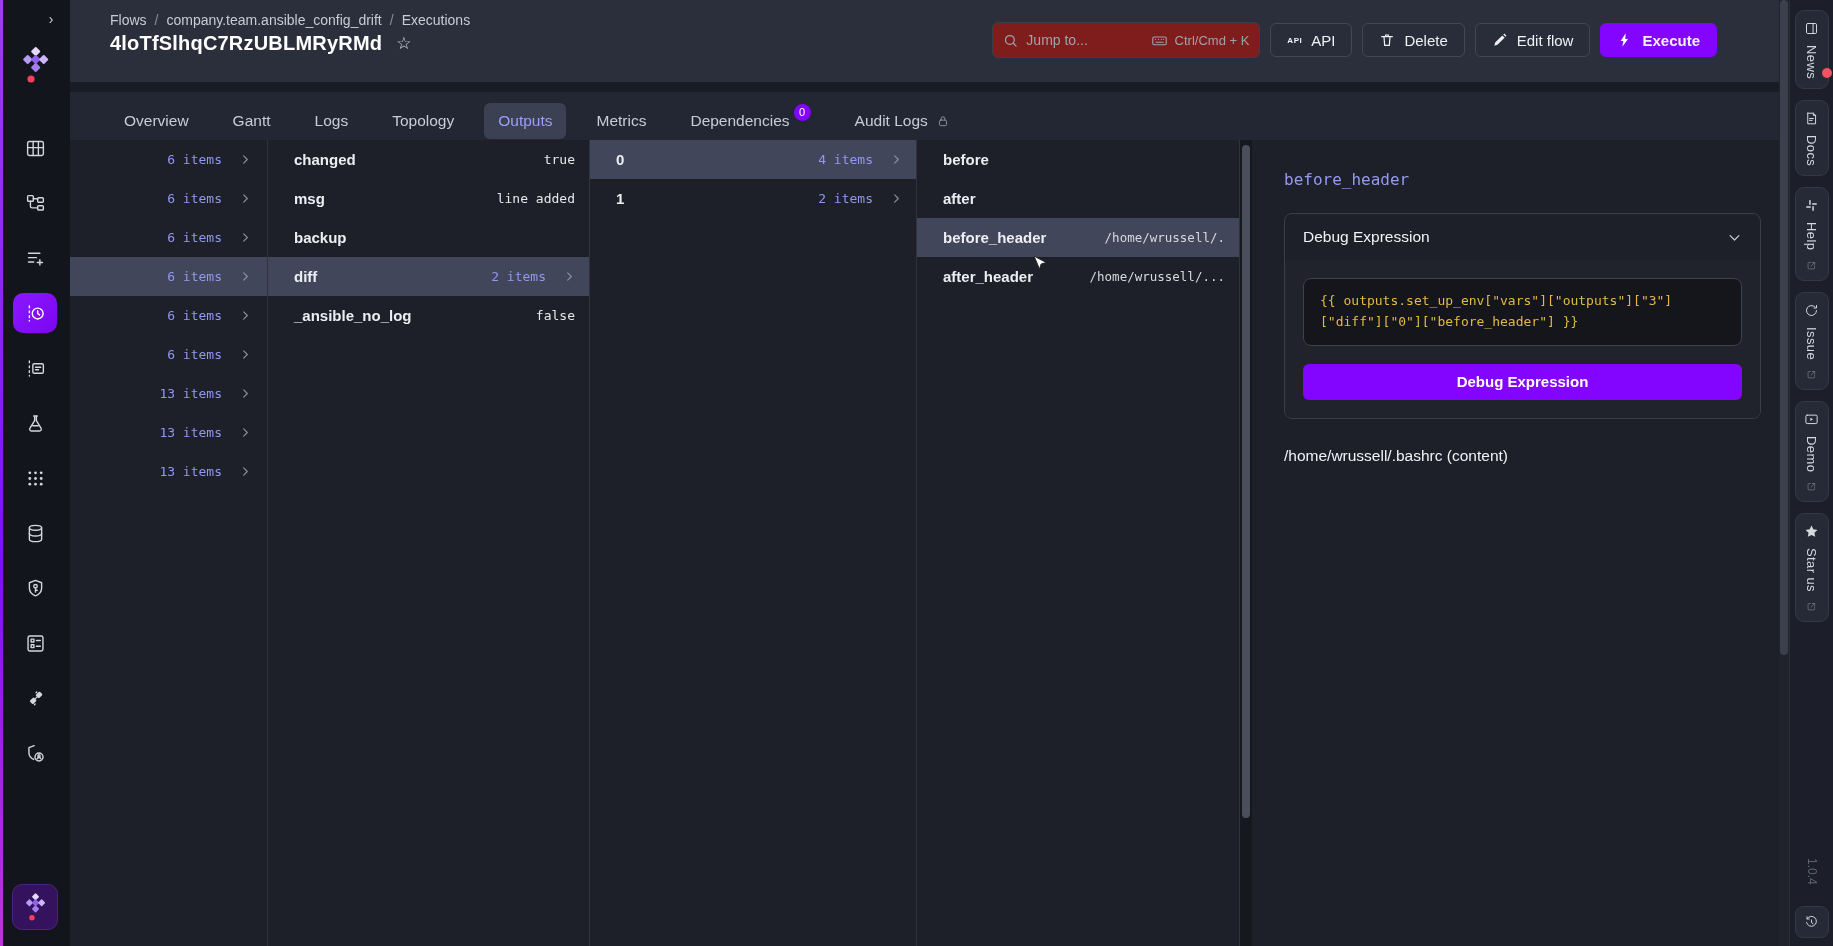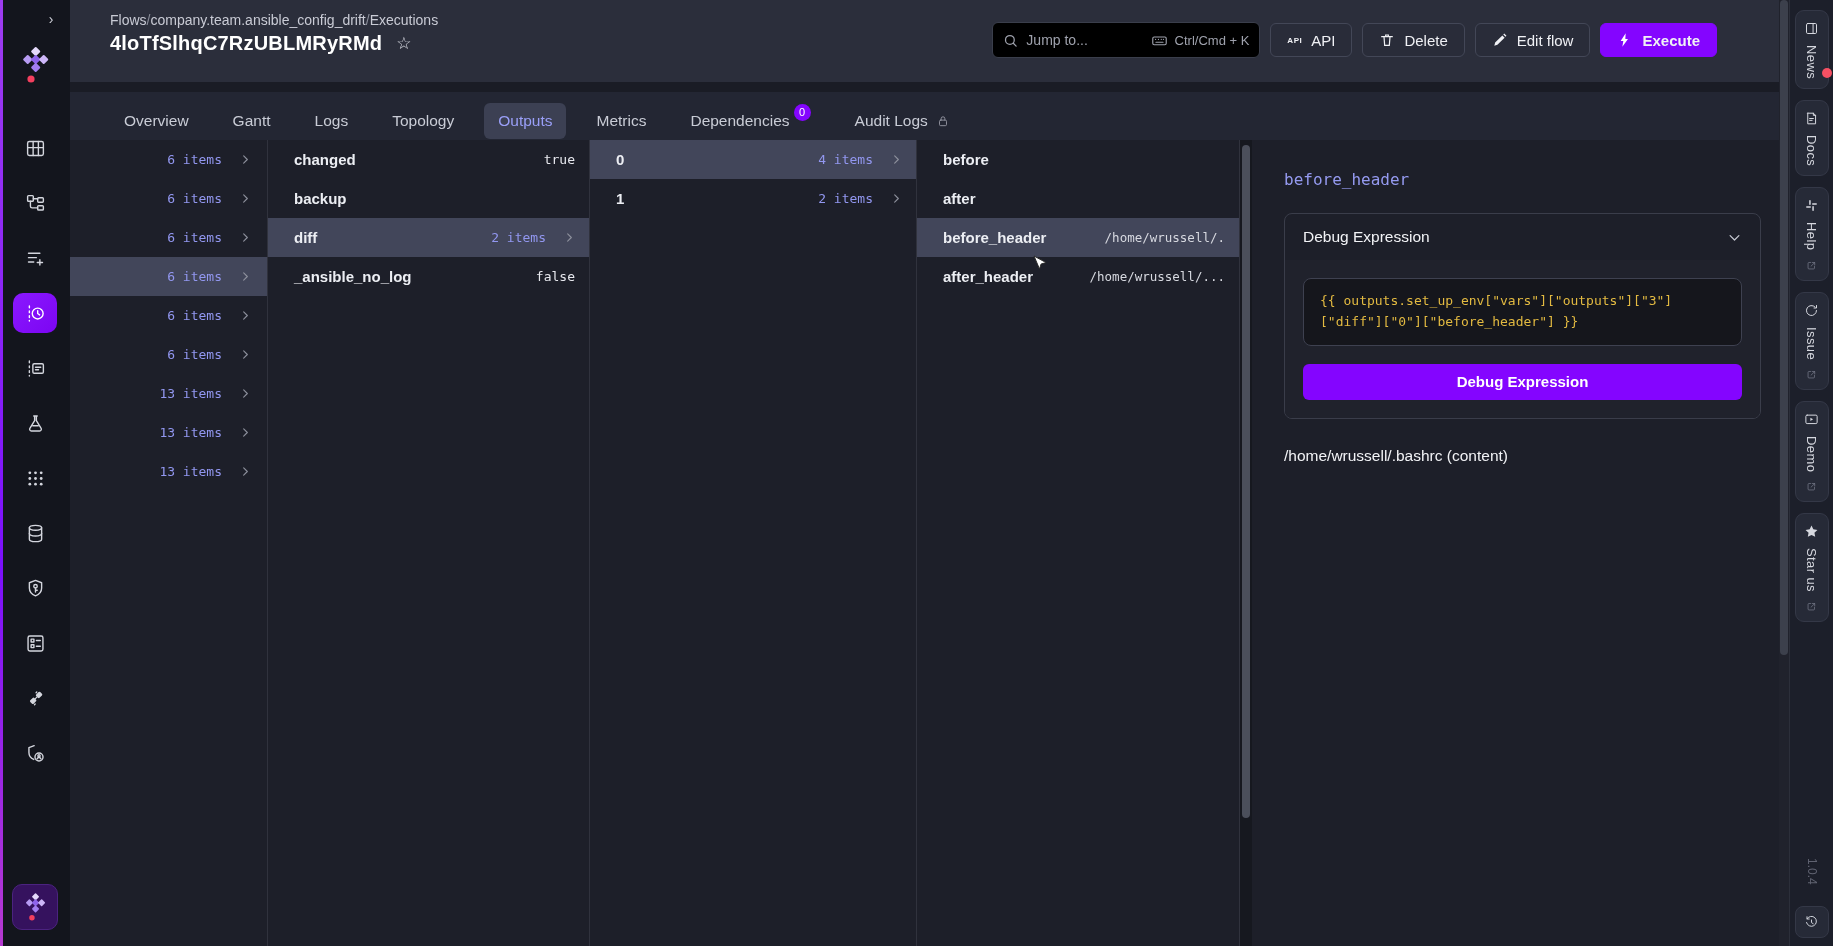--- a/index.html
+++ b/index.html
@@ -21,27 +21,27 @@
   .nav-item svg { width:21px; height:21px; }
   .nav-item.active { background:linear-gradient(135deg,#8a19ff,#7c05f2); color:#ffffff; }
   .logo-bottom { position:absolute; bottom:16px; left:50%; transform:translateX(-50%); width:46px; height:46px;
     background:#35125e; border:1px solid #4b2380; border-radius:10px; display:flex; align-items:center; justify-content:center; cursor:pointer; }
 
   
   .main { position:absolute; left:70px; top:0; right:44px; bottom:0; }
 
   
   .header { position:absolute; left:0; right:0; top:0; height:82px; background:#2b2e3b; }
-  .breadcrumb { position:absolute; left:40px; top:12px; font-size:14px; color:#c9cbd5; display:flex; align-items:flex-start; }
+  .breadcrumb { position:absolute; left:40px; top:12px; font-size:14px; color:#c9cbd5; display:flex; gap:8px; align-items:flex-start; }
   .breadcrumb .sep { color:#8a8d99; }
   .title-row { position:absolute; left:40px; top:32px; display:flex; align-items:center; gap:14px; }
   .page-title { font-size:20px; font-weight:700; color:#ffffff; letter-spacing:.2px; }
   .star { color:#dcdee6; font-size:17px; cursor:pointer; }
   .header-actions { position:absolute; right:72px; top:22px; display:flex; gap:10px; align-items:center; }
-  .searchbox { width:268px; height:36px; background:#000000; border:1px solid #3a3e4b; border-radius:6px;
+  .searchbox { width:268px; height:36px; background:#7f1d1d; border:1px solid #3a3e4b; border-radius:6px;
     display:flex; align-items:center; padding:0 10px; gap:8px; cursor:text; }
   .searchbox .ph { color:#9fa2ad; font-size:14px; flex:1; }
   .searchbox .kbd { color:#9fa2ad; font-size:13px; display:flex; align-items:center; gap:7px; }
   .hbtn { height:34px; padding:0 16px; background:#292c39; border:1px solid #434757; border-radius:6px;
     color:#f0f1f5; font-size:15px; display:flex; align-items:center; gap:9px; cursor:pointer; font-family:inherit; }
   .hbtn svg { width:16px; height:16px; }
   .hbtn.execute { background:#8405ff; border-color:#8405ff; font-weight:700; }
   .api-glyph { font-size:8px; font-weight:700; letter-spacing:.5px; border-radius:2px; color:#f0f1f5; }
 
   
@@ -439,20 +439,25 @@
             </span>
           </div>
         </div>
       <div class="col col2" id="col2">
           <div class="row">
             <span class="key">changed</span>
             <span class="spacer"></span>
             <span class="plain mono">true</span>
           </div>
           <div class="row">
+            <span class="key">msg</span>
+            <span class="spacer"></span>
+            <span class="plain mono">line added</span>
+          </div>
+          <div class="row">
             <span class="key">backup</span>
             <span class="spacer"></span>
           </div>
           <div class="row sel">
             <span class="key">diff</span>
             <span class="spacer"></span>
             <span class="count mono">2 items</span>
             <span class="chev">
               <svg viewBox="0 0 24 24" fill="none" stroke="currentColor" stroke-width="2.4" stroke-linecap="round" stroke-linejoin="round">
                 <polyline points="8 4 16 12 8 20"></polyline>

